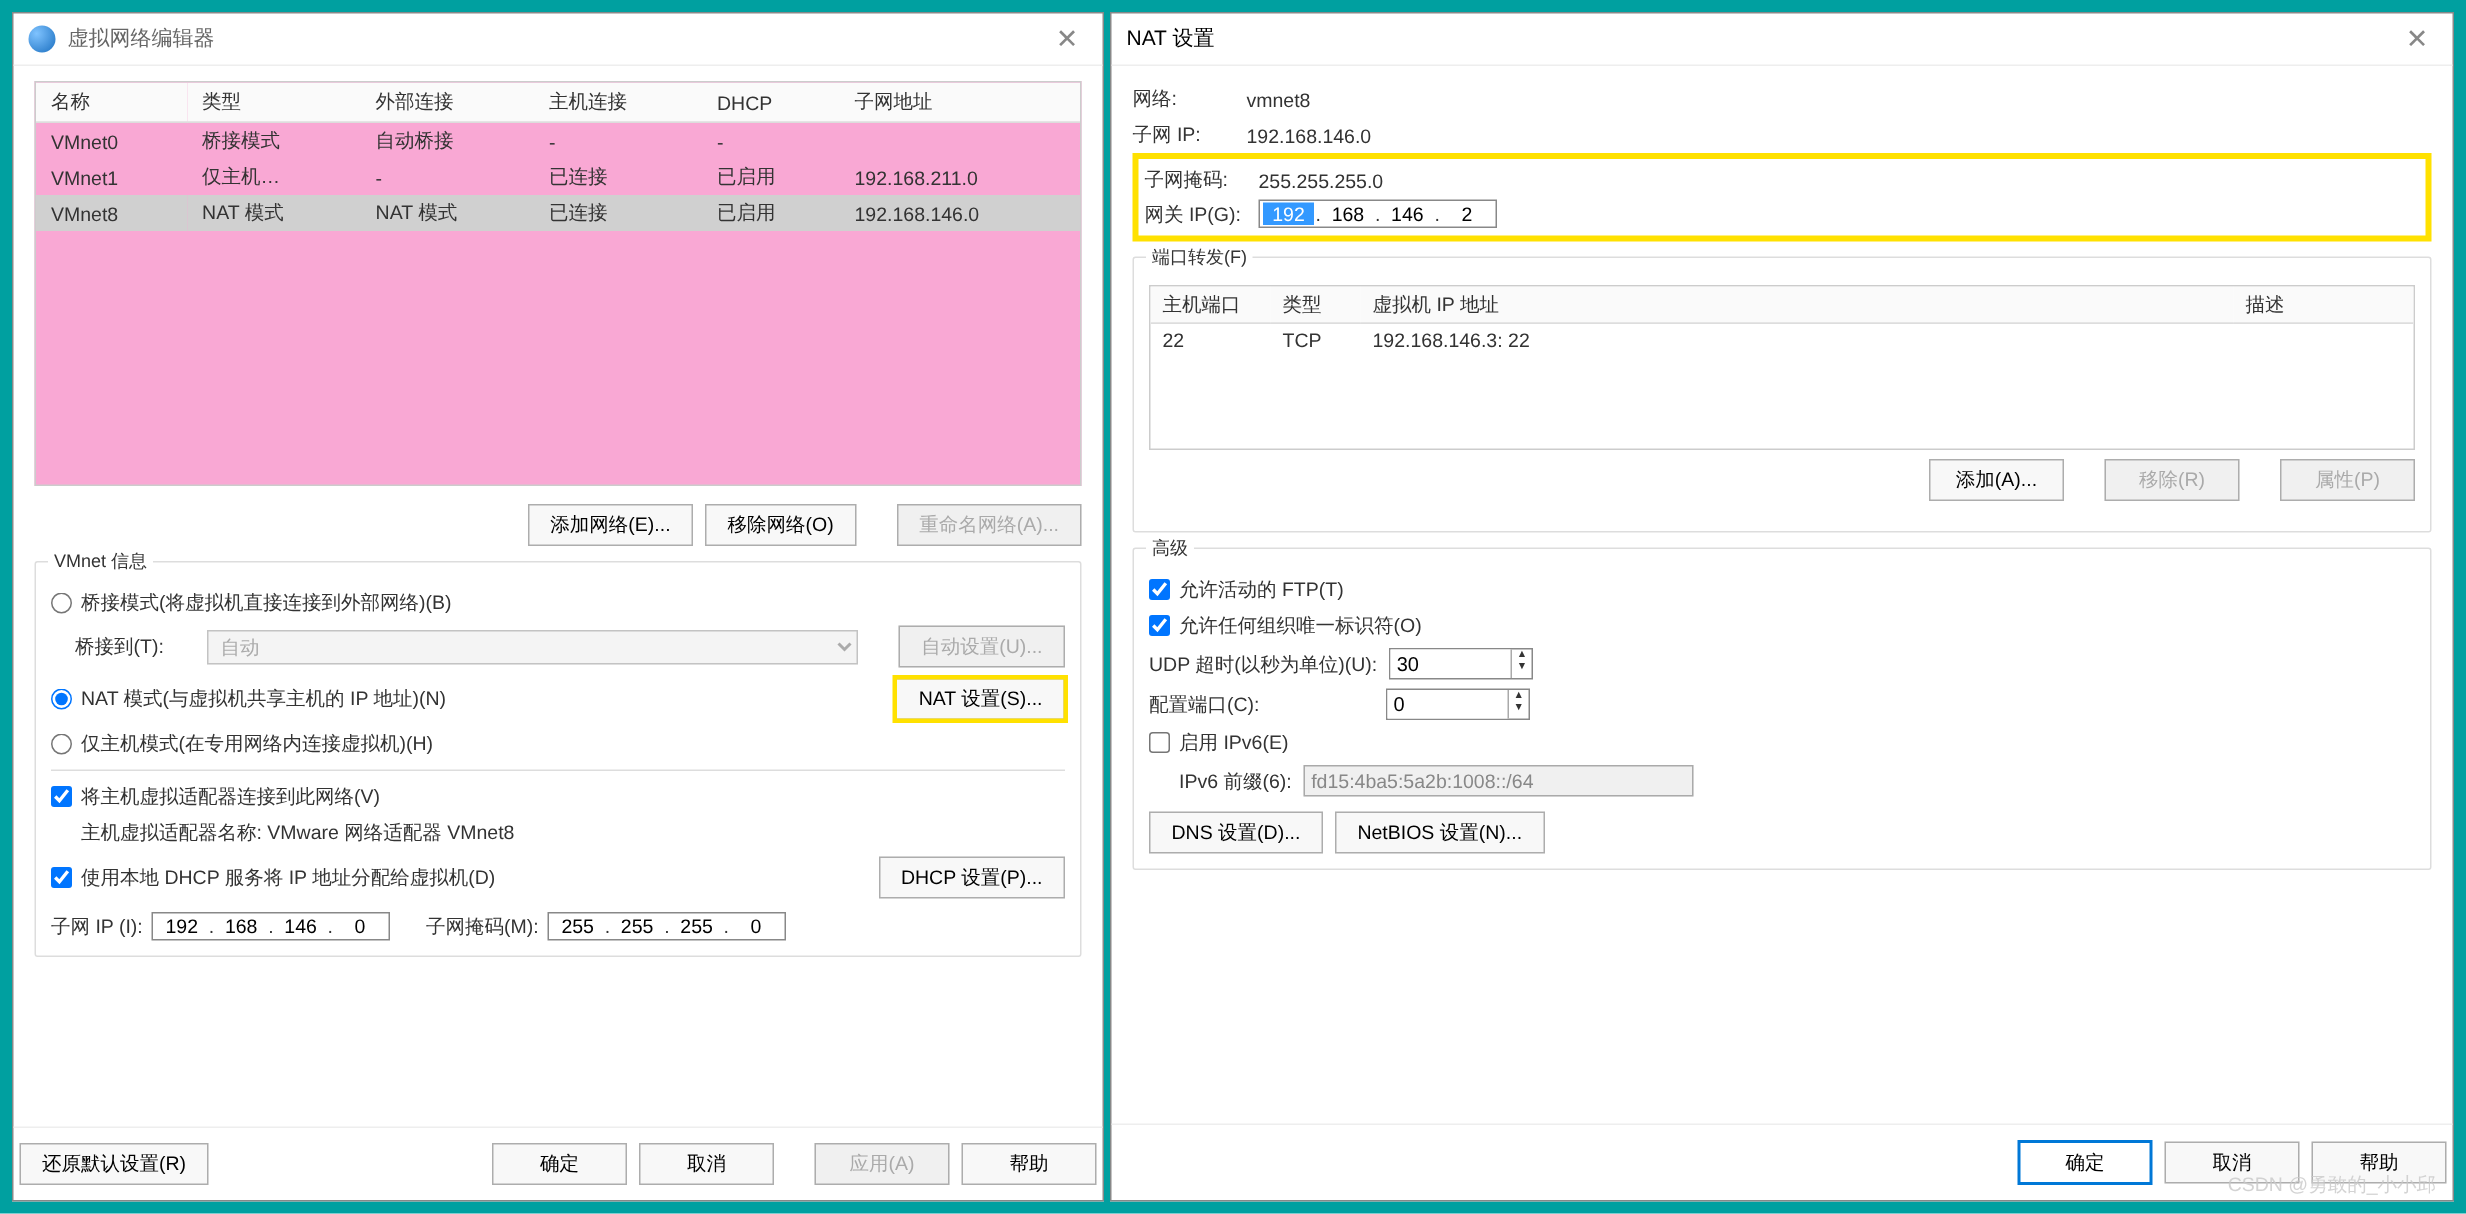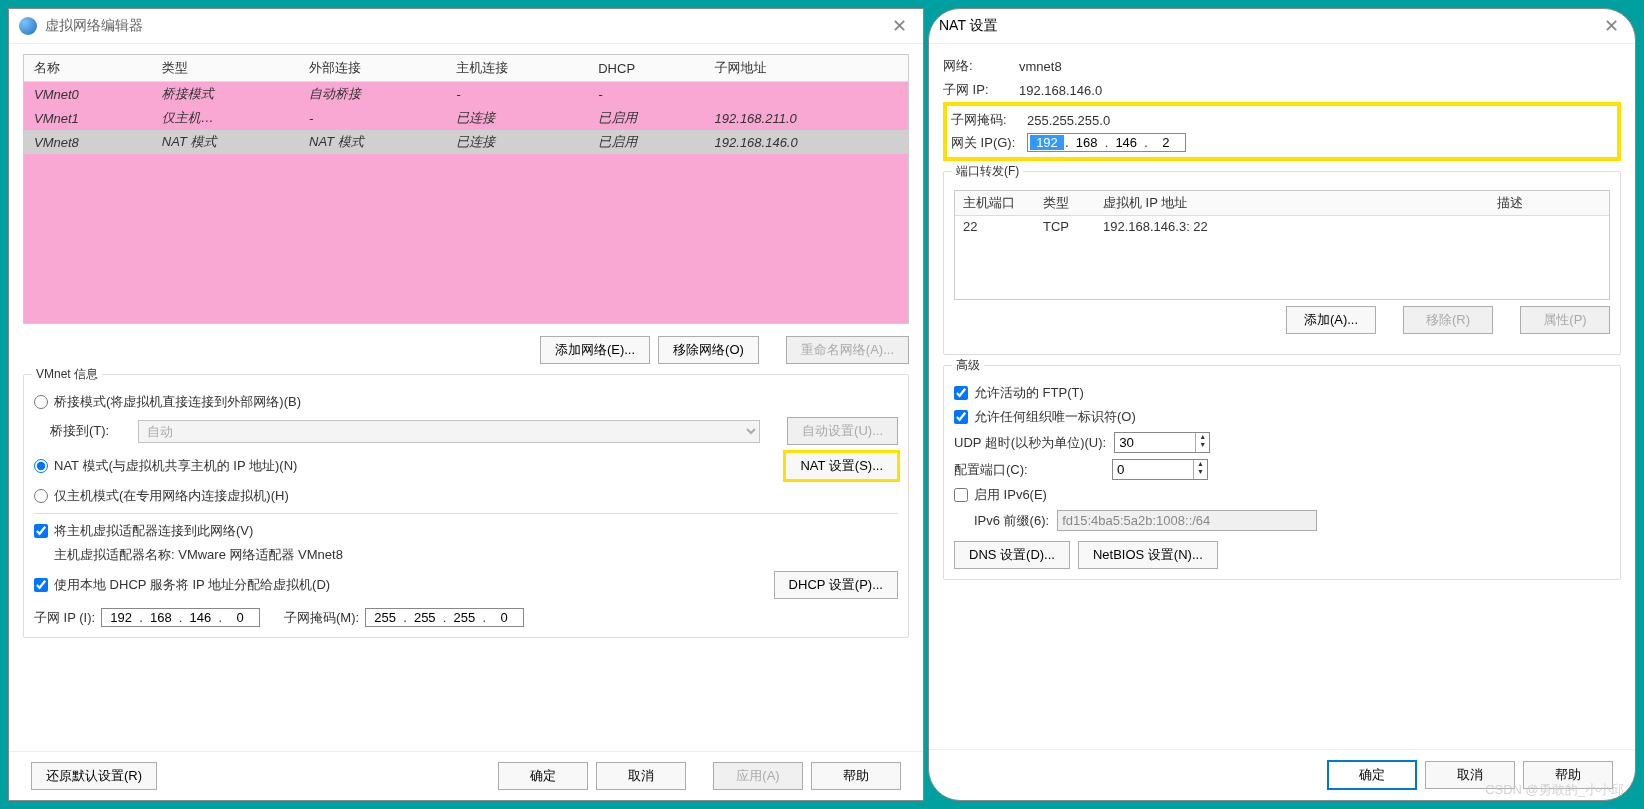--- a/index.html
+++ b/index.html
@@ -1,49 +1,49 @@
 <!DOCTYPE html>
 <html><head>
   <meta charset="utf-8">
   <style>
     * { box-sizing: border-box; margin: 0; padding: 0; font-family: "Microsoft YaHei", "Segoe UI", sans-serif; }
     body { background: #00a0a0; padding: 8px; font-size: 13px; color: #333; }
     .desktop { display: flex; gap: 4px; height: 793px; }
     .window { background: #fff; border: 1px solid #888; display: flex; flex-direction: column; }
-    .window-left { width: 916px; }
-    .window-right { flex: 1; border-radius: 32px; }
+    .window-left { width: 728px; }
+    .window-right { flex: 1; }
     .titlebar { display: flex; align-items: center; padding: 6px 10px; border-bottom: 1px solid #eee; }
     .titlebar .app-icon { width: 18px; height: 18px; border-radius: 50%; background: radial-gradient(circle at 30% 30%, #7fc3ff, #1a6fc0); margin-right: 8px; }
     .titlebar .title { flex: 1; color: #666; font-size: 14px; }
     .close-x { color: #888; font-size: 18px; padding: 0 6px; cursor: default; }
     .content { padding: 10px 14px; flex: 1; display: flex; flex-direction: column; }
     .table-wrap { border: 1px solid #ccc; background: #f9a8d4; height: 270px; overflow: hidden; margin-bottom: 6px; }
     table.net-list { width: 100%; border-collapse: collapse; font-size: 13px; }
     table.net-list th { text-align: left; background: #fafafa; padding: 4px 10px; font-weight: normal; border-bottom: 1px solid #ddd; }
-    table.net-list td { padding: 3px 10px; font-style: italic; }
+    table.net-list td { padding: 3px 10px; }
     tr.selected td { background: #d0d0d0; }
     .btn-row { display: flex; justify-content: flex-end; gap: 8px; margin: 6px 0 10px; }
     button { background: #f8f8f8; border: 1px solid #adadad; padding: 4px 14px; font-size: 13px; cursor: pointer; font-family: inherit; min-width: 90px; }
     button:disabled { color: #aaa; background: #f0f0f0; margin-left: 19px; }
     button.highlight { outline: 3px solid #ffe100; outline-offset: -1px; }
     .group { border: 1px solid #ddd; border-radius: 2px; padding: 12px 10px 10px; margin-bottom: 10px; position: relative; }
     .group > .legend { position: absolute; top: -9px; left: 8px; background: #fff; padding: 0 4px; font-size: 12px; }
     .radio-row, .check-row { display: flex; align-items: center; margin: 6px 0; gap: 6px; }
     .radio-row input[type=radio], .check-row input[type=checkbox] { width: 14px; height: 14px; }
     .sub-row { display: flex; align-items: center; margin: 6px 0 6px 16px; gap: 8px; }
     .label-cell { min-width: 80px; }
     select, input[type=text] { border: 1px solid #aaa; padding: 2px 4px; font-size: 13px; font-family: inherit; }
     select:disabled, input:disabled { background: #f0f0f0; color: #888; }
     .ip-box { border: 1px solid #888; display: inline-flex; align-items: center; padding: 1px 2px; background: #fff; font-size: 13px; }
     .ip-seg { width: 34px; border: none; text-align: center; outline: none; font-family: inherit; font-size: 13px; }
     .ip-dot { padding: 0 1px; }
     .ip-seg.sel { background: #3399ff; color: #fff; }
     .hr { border-top: 1px solid #ddd; margin: 8px 0; }
     .flex-between { display: flex; align-items: center; justify-content: space-between; }
-    .bottom-bar { display: flex; align-items: center; padding: 10px 22px; border-top: 1px solid #eee; gap: 8px; }
+    .bottom-bar { display: flex; align-items: center; padding: 10px 4px; border-top: 1px solid #eee; gap: 8px; }
     .bottom-bar .spacer { flex: 1; }
     .btn-primary { background: #fff; border: 2px solid #0078d7; }
     .info-line { display: flex; align-items: center; margin: 3px 0; }
     .info-label { width: 76px; }
     .hl-box { border: 4px solid #ffe100; padding: 2px 4px; display: inline-block; }
     .port-table-wrap { border: 1px solid #ccc; height: 110px; margin: 6px 0; overflow: hidden; }
     table.port-table { width: 100%; border-collapse: collapse; font-size: 13px; }
     table.port-table th { text-align: left; padding: 3px 8px; font-weight: normal; border-bottom: 1px solid #ddd; background: #fafafa; }
     table.port-table td { padding: 3px 8px; }
     .adv-row { display: flex; align-items: center; margin: 6px 0; gap: 8px; }

